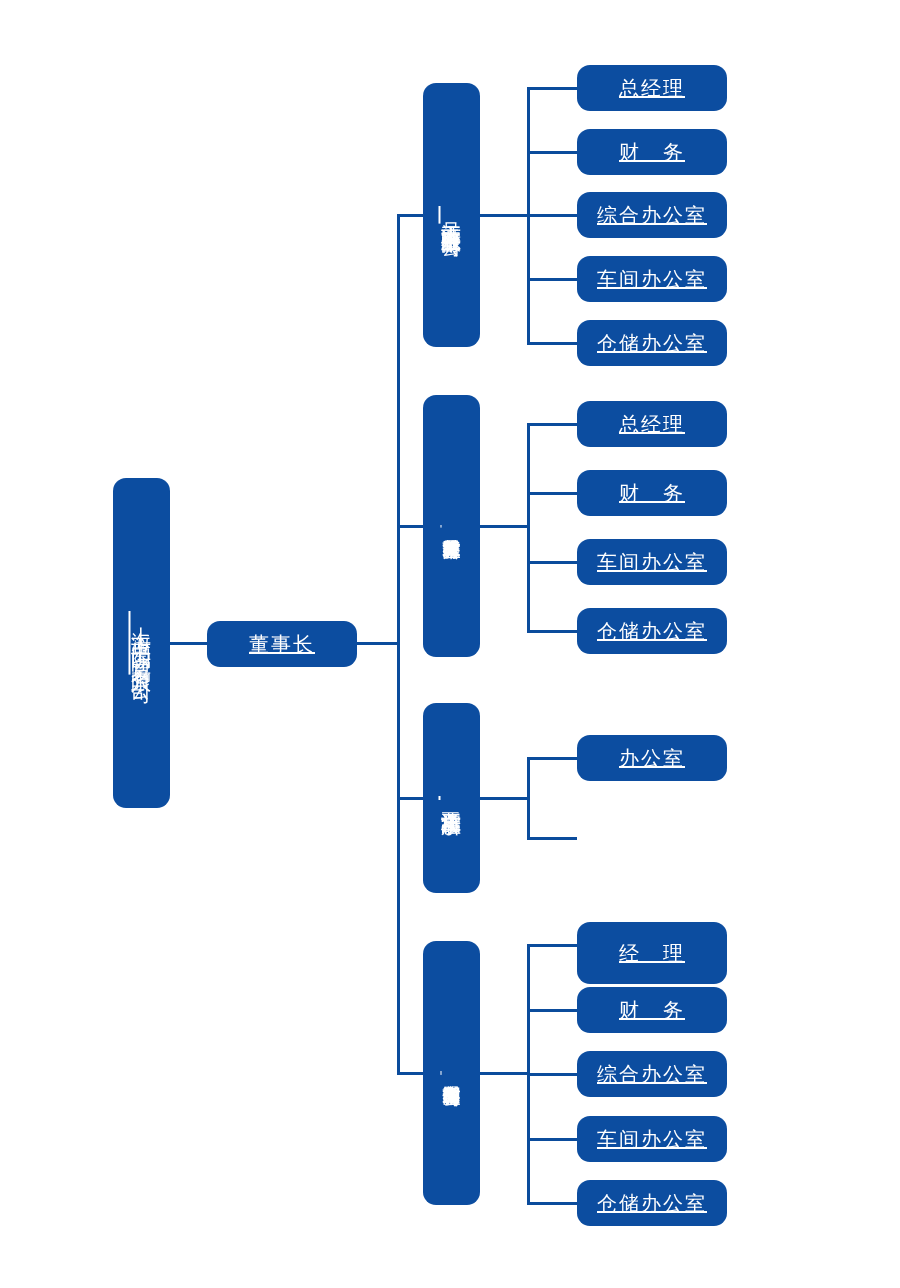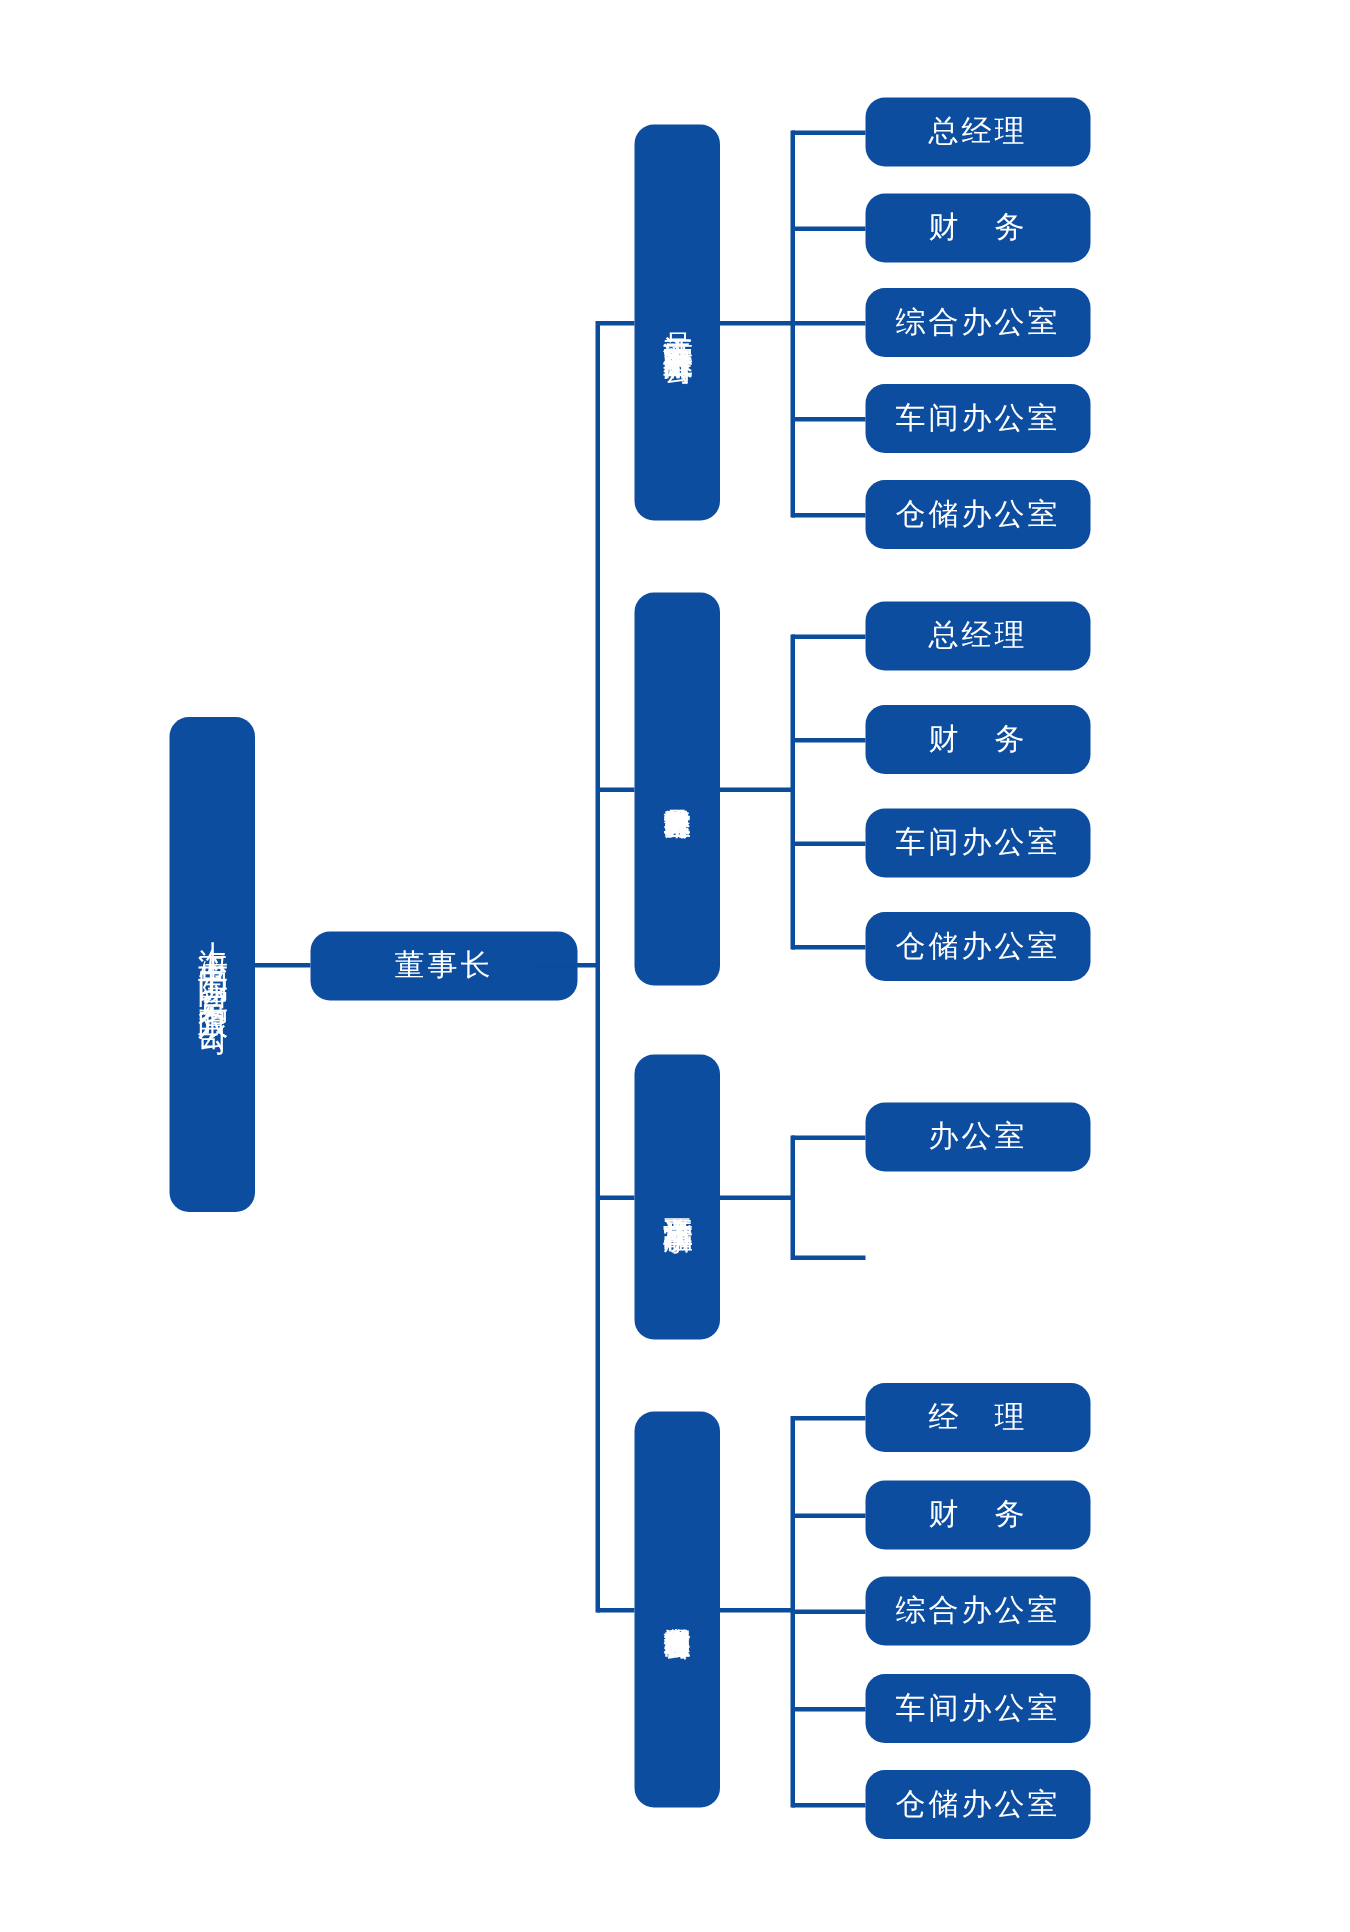--- a/index.html
+++ b/index.html
@@ -18,20 +18,21 @@
   }
   .node {
     position: absolute;
     color: #ffffff;
     display: flex;
     align-items: center;
     justify-content: center;
     box-sizing: border-box;
     border-radius: 13px;
     text-align: center;
+    text-decoration: underline;
   }
   .hnode {
     font-size: 20px;
     letter-spacing: 2px;
     line-height: 1;
     white-space: pre;
   }
   .vnode {
     writing-mode: vertical-rl;
     text-orientation: upright;
@@ -40,36 +41,36 @@
   }
   .line {
     position: absolute;
   }
 </style>
 </head>
 <body>
 
 <div id="chart" style="background: rgb(255, 255, 255);">
     <div class="node vnode" style="left: 113px; top: 478px; width: 57px; height: 330px; background: rgb(12, 77, 160); color: rgb(255, 255, 255); font-size: 20px; letter-spacing: 5.3px;">上海正书国际贸易有限公司</div>
-    <div class="node hnode" style="left: 207px; top: 621px; width: 178px; height: 46px; background: rgb(12, 77, 160); color: rgb(255, 255, 255);">董事长</div>
+    <div class="node hnode" style="left: 207px; top: 621px; width: 150px; height: 46px; background: rgb(12, 77, 160); color: rgb(255, 255, 255);">董事长</div>
     <div class="node vnode" style="left: 423px; top: 83px; width: 57px; height: 264px; background: rgb(12, 77, 160); color: rgb(255, 255, 255); font-size: 20px; letter-spacing: 1.6px;">吴江市正宇鞋业有限公司</div>
     <div class="node hnode" style="left: 577px; top: 65px; width: 150px; height: 46px; background: rgb(12, 77, 160); color: rgb(255, 255, 255);">总经理</div>
     <div class="node hnode" style="left: 577px; top: 129px; width: 150px; height: 46px; background: rgb(12, 77, 160); color: rgb(255, 255, 255);">财　务</div>
     <div class="node hnode" style="left: 577px; top: 192px; width: 150px; height: 46px; background: rgb(12, 77, 160); color: rgb(255, 255, 255);">综合办公室</div>
     <div class="node hnode" style="left: 577px; top: 256px; width: 150px; height: 46px; background: rgb(12, 77, 160); color: rgb(255, 255, 255);">车间办公室</div>
     <div class="node hnode" style="left: 577px; top: 320px; width: 150px; height: 46px; background: rgb(12, 77, 160); color: rgb(255, 255, 255);">仓储办公室</div>
     <div class="node vnode" style="left: 423px; top: 395px; width: 57px; height: 262px; background: rgb(12, 77, 160); color: rgb(255, 255, 255); font-size: 18px; letter-spacing: 0.2px;">吴江市方木鞋服整理有限公司</div>
     <div class="node hnode" style="left: 577px; top: 401px; width: 150px; height: 46px; background: rgb(12, 77, 160); color: rgb(255, 255, 255);">总经理</div>
     <div class="node hnode" style="left: 577px; top: 470px; width: 150px; height: 46px; background: rgb(12, 77, 160); color: rgb(255, 255, 255);">财　务</div>
     <div class="node hnode" style="left: 577px; top: 539px; width: 150px; height: 46px; background: rgb(12, 77, 160); color: rgb(255, 255, 255);">车间办公室</div>
     <div class="node hnode" style="left: 577px; top: 608px; width: 150px; height: 46px; background: rgb(12, 77, 160); color: rgb(255, 255, 255);">仓储办公室</div>
     <div class="node vnode" style="left: 423px; top: 703px; width: 57px; height: 190px; background: rgb(12, 77, 160); color: rgb(255, 255, 255); font-size: 20px; letter-spacing: 0.5px;">晋江市正宇检品所</div>
     <div class="node hnode" style="left: 577px; top: 735px; width: 150px; height: 46px; background: rgb(12, 77, 160); color: rgb(255, 255, 255);">办公室</div>
     <div class="node vnode" style="left: 423px; top: 941px; width: 57px; height: 264px; background: rgb(12, 77, 160); color: rgb(255, 255, 255); font-size: 18px; letter-spacing: 0.3px;">巢湖市含山服饰整理有限公司</div>
-    <div class="node hnode" style="left: 577px; top: 922px; width: 150px; height: 46px; background: rgb(12, 77, 160); color: rgb(255, 255, 255);">经　理</div>
+    <div class="node hnode" style="left: 577px; top: 922px; width: 150px; height: 62px; background: rgb(12, 77, 160); color: rgb(255, 255, 255);">经　理</div>
     <div class="node hnode" style="left: 577px; top: 987px; width: 150px; height: 46px; background: rgb(12, 77, 160); color: rgb(255, 255, 255);">财　务</div>
     <div class="node hnode" style="left: 577px; top: 1051px; width: 150px; height: 46px; background: rgb(12, 77, 160); color: rgb(255, 255, 255);">综合办公室</div>
     <div class="node hnode" style="left: 577px; top: 1116px; width: 150px; height: 46px; background: rgb(12, 77, 160); color: rgb(255, 255, 255);">车间办公室</div>
     <div class="node hnode" style="left: 577px; top: 1180px; width: 150px; height: 46px; background: rgb(12, 77, 160); color: rgb(255, 255, 255);">仓储办公室</div>
     <div class="line" style="left: 170px; top: 641.5px; width: 37px; height: 3px; background: rgb(11, 76, 156);"></div>
     <div class="line" style="left: 357px; top: 641.5px; width: 41px; height: 3px; background: rgb(11, 76, 156);"></div>
     <div class="line" style="left: 396.5px; top: 213.5px; width: 3px; height: 861px; background: rgb(11, 76, 156);"></div>
     <div class="line" style="left: 398px; top: 213.5px; width: 25px; height: 3px; background: rgb(11, 76, 156);"></div>
     <div class="line" style="left: 480px; top: 213.5px; width: 48px; height: 3px; background: rgb(11, 76, 156);"></div>
     <div class="line" style="left: 526.5px; top: 86.5px; width: 3px; height: 258px; background: rgb(11, 76, 156);"></div>

